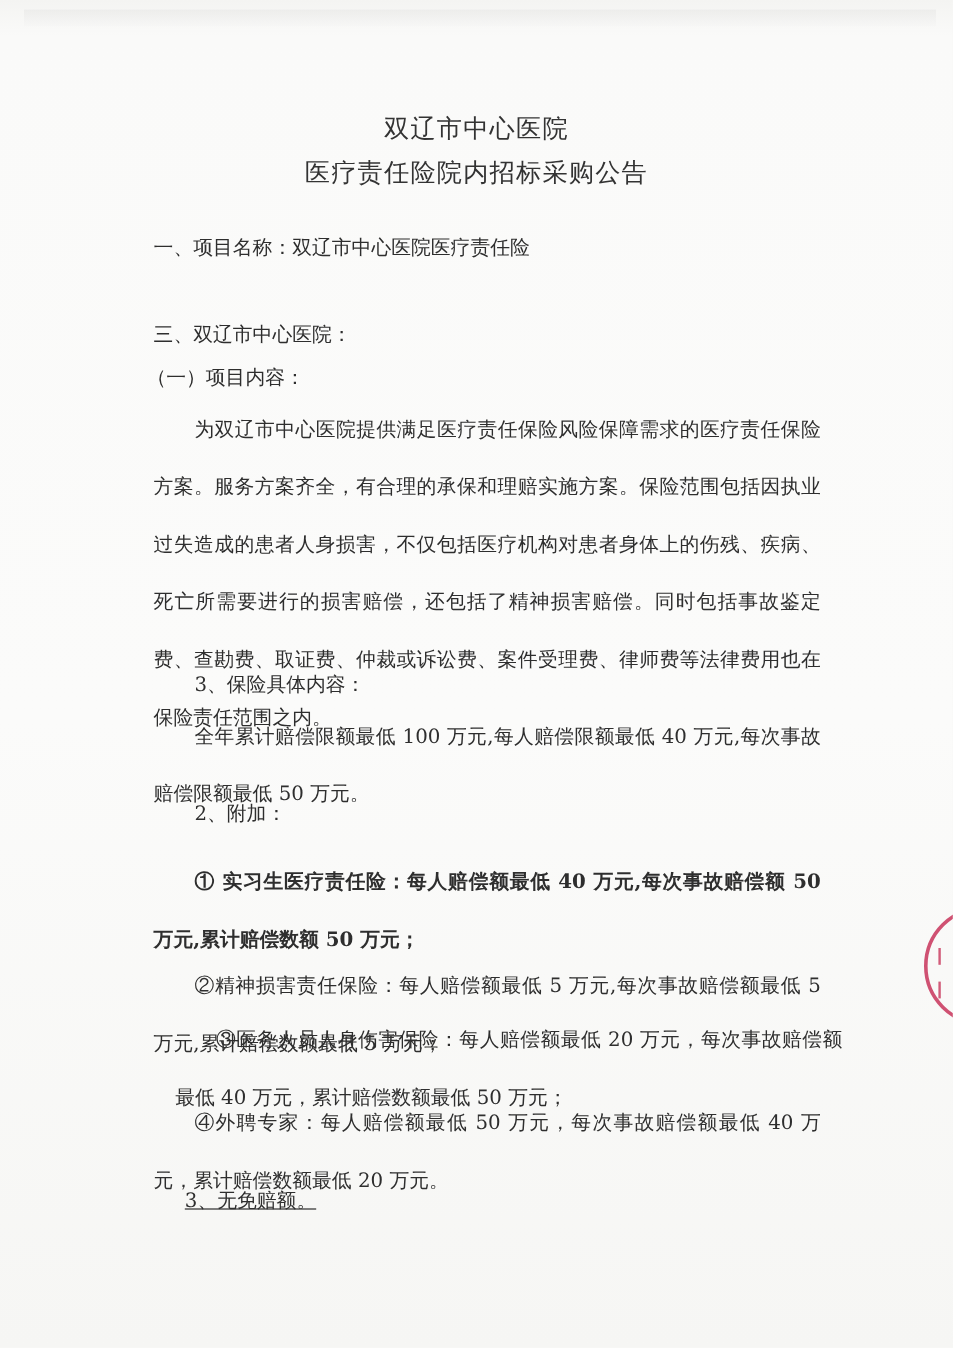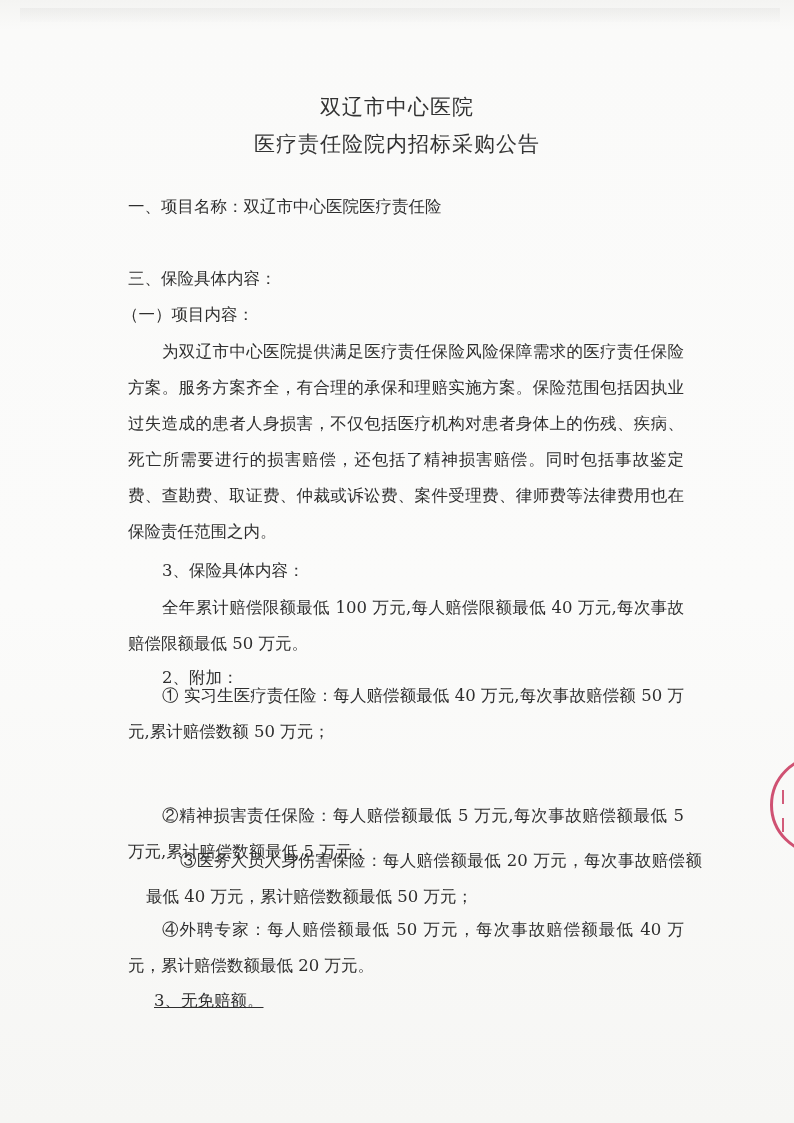--- a/index.html
+++ b/index.html
@@ -44,21 +44,21 @@
     font-size: 16.5px;
     white-space: nowrap;
     color: #2e2e2e;
     text-align: center;
   }
   .para {
     position: absolute;
     left: 128px;
     width: 556px;
     font-size: 16.5px;
-    line-height: 36px;
+    line-height: 48px;
     text-align: justify;
     text-align-last: left;
     color: #2e2e2e;
   }
   .para.indent { text-indent: 34px; }
 
   .stamp {
     position: absolute;
     left: 770px; top: 755px;
     width: 100px; height: 100px;
@@ -78,30 +78,30 @@
 </head>
 <body>
 
 <div class="page">
   <div class="scan-band"></div>
 
   <div class="title t1">双辽市中心医院</div>
   <div class="title t2">医疗责任险院内招标采购公告</div>
 
   <div class="line" style="top:196px;">一、项目名称：双辽市中心医院医疗责任险</div>
-  <div class="line" style="top:268px;">三、保险具体内容：</div>
+  <div class="line" style="top:268px;">三、双辽市中心医院：</div>
   <div class="line" style="top:304px; left:122px;">（一）项目内容：</div>
 
   <div class="para indent" style="top:334px;">为双辽市中心医院提供满足医疗责任保险风险保障需求的医疗责任保险方案。服务方案齐全，有合理的承保和理赔实施方案。保险范围包括因执业过失造成的患者人身损害，不仅包括医疗机构对患者身体上的伤残、疾病、死亡所需要进行的损害赔偿，还包括了精神损害赔偿。同时包括事故鉴定费、查勘费、取证费、仲裁或诉讼费、案件受理费、律师费等法律费用也在保险责任范围之内。</div>
 
   <div class="line" style="top:560px; left:162px;">3、保险具体内容：</div>
   <div class="para indent" style="top:590px;">全年累计赔偿限额最低 100 万元,每人赔偿限额最低 40 万元,每次事故赔偿限额最低 50 万元。</div>
 
   <div class="line" style="top:667px; left:162px;">2、附加：</div>
-  <div class="para indent" style="top:678px;">① 实习生医疗责任险：每人赔偿额最低 40 万元,每次事故赔偿额 50 万元,累计赔偿数额 50 万元；</div>
+  <div class="para indent" style="top:711px;font-weight:bold;">① 实习生医疗责任险：每人赔偿额最低 40 万元,每次事故赔偿额 50 万元,累计赔偿数额 50 万元；</div>
   <div class="para indent" style="top:798px;">②精神损害责任保险：每人赔偿额最低 5 万元,每次事故赔偿额最低 5 万元,累计赔偿数额最低 5 万元；</div>
   <div class="para indent" style="top:843px;margin-left:18px;">③医务人员人身伤害保险：每人赔偿额最低 20 万元，每次事故赔偿额最低 40 万元，累计赔偿数额最低 50 万元；</div>
   <div class="para indent" style="top:912px;">④外聘专家：每人赔偿额最低 50 万元，每次事故赔偿额最低 40 万元，累计赔偿数额最低 20 万元。</div>
 
   <div class="line" style="top:990px; left:154px;text-decoration:underline;">3、无免赔额。</div>
 
   <div class="stamp"></div>
   <div class="stamp-mark" style="top:790px;"></div>
   <div class="stamp-mark" style="top:818px;"></div>
 </div>

